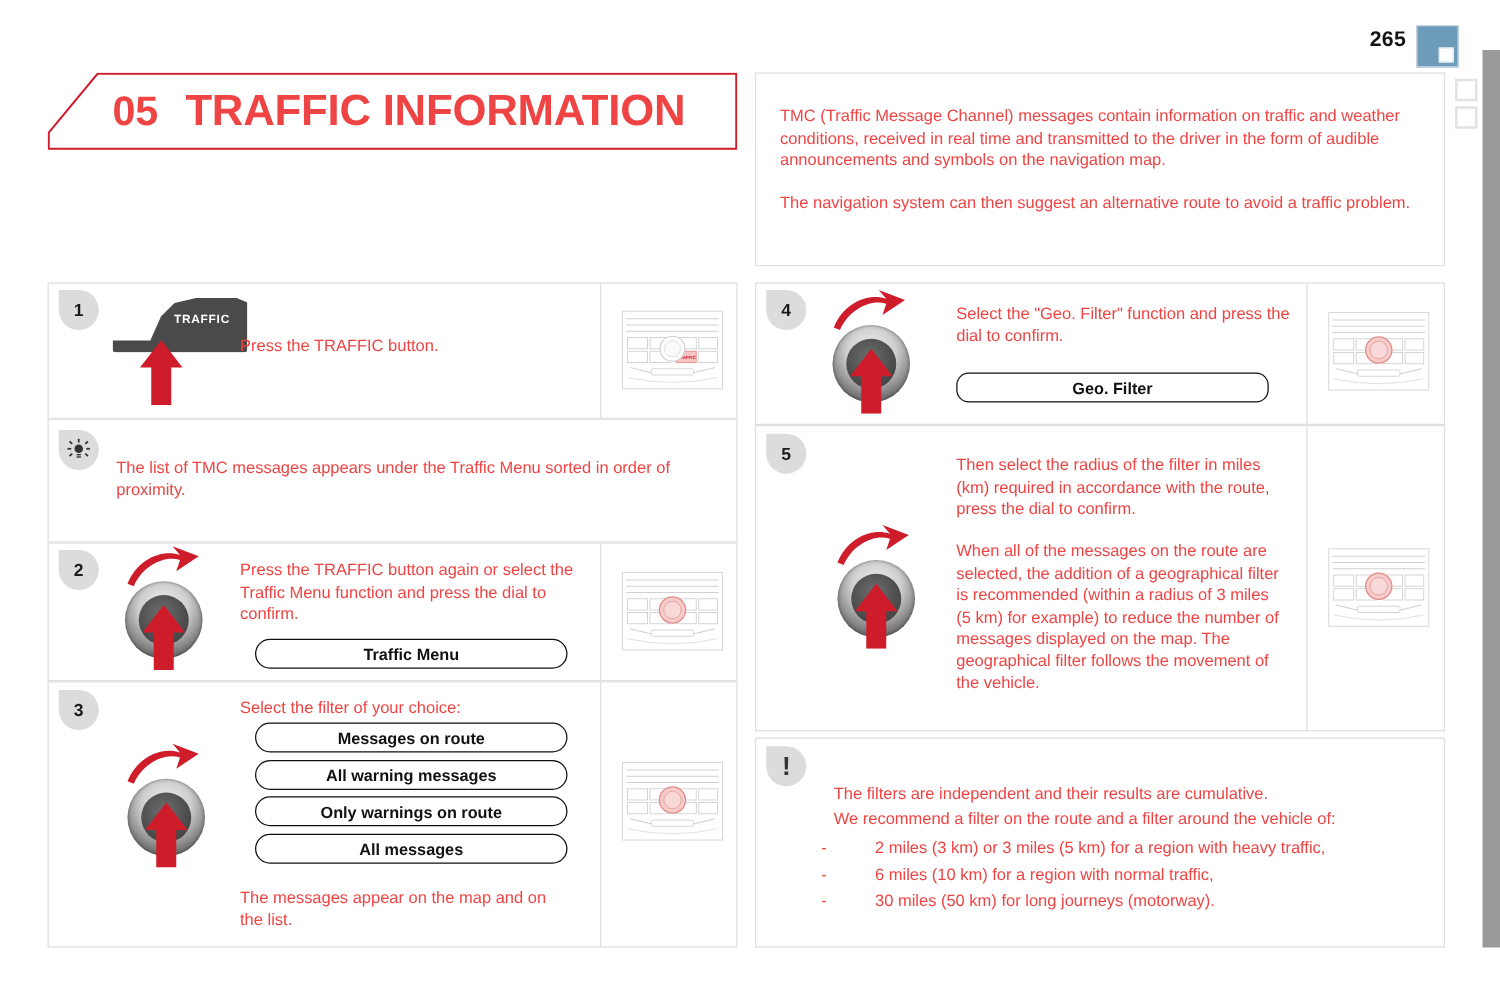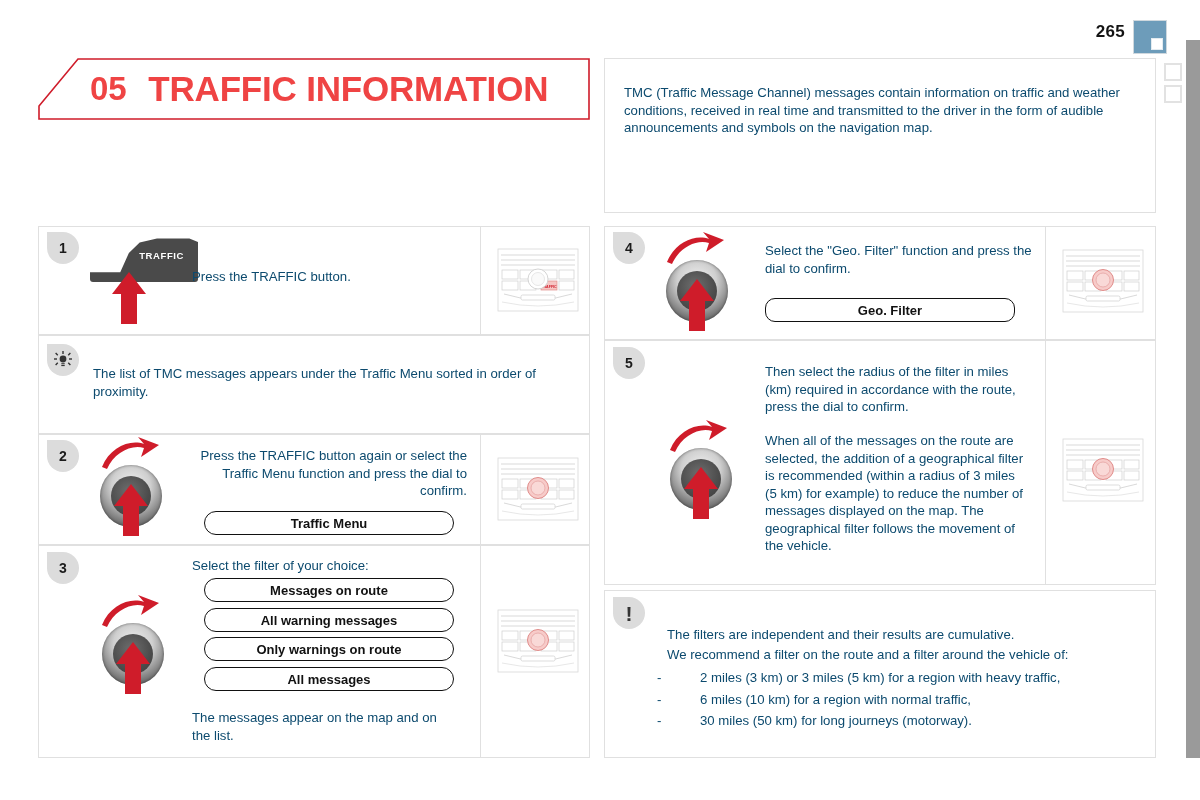--- a/index.html
+++ b/index.html
@@ -70,21 +70,21 @@
     font-size:14px;font-weight:bold;color:#1b1b1b;
   }
   .tipbadge{
     position:absolute;width:32px;height:32px;background:#dcdcdc;
     border-radius:0 16px 16px 16px;
     display:flex;align-items:center;justify-content:center;
   }
   .tipbadge .bang{font-size:21px;font-weight:bold;color:#333;line-height:1;}
 
   
-  .p{font-size:13.2px;line-height:1.33;color:#0c4a6e;}
+  .p{font-size:13.2px;line-height:1.33;color:#ef4444;}
 
   
   .pill{
     position:absolute;height:24px;border:1.6px solid #111;border-radius:13px;
     background:#fff;display:flex;align-items:center;justify-content:center;
     font-size:13px;font-weight:bold;color:#111;box-sizing:border-box;
   }
 
   
   .dial{position:absolute;width:62px;height:62px;}
@@ -203,21 +203,21 @@
     <path d="M2,30 C10,10 30,2 44,7 L38,0 L59,8 L41,20 L44,11 C31,7 14,16 7,32 Z" fill="#cf1c2a"></path>
   </svg>
   <div class="dial" style="left:100px;top:465px;">
     <div class="ring"></div>
     <div class="core"></div>
   </div>
   <svg class="arrow-up" style="left:114px;top:484px;" viewBox="0 0 34 52">
     <polygon points="17,0 34,22 25,22 25,52 9,52 9,22 0,22" fill="#cf1c2a"></polygon>
   </svg>
 
-  <div class="p" style="position:absolute;left:192px;top:447px;width:275px;text-align:right;">Press the TRAFFIC button again or select the Traffic Menu function and press the dial to confirm.</div>
+  <div class="p" style="position:absolute;left:192px;top:447px;width:275px;">Press the TRAFFIC button again or select the Traffic Menu function and press the dial to confirm.</div>
   <div class="pill" style="left:204px;top:511px;width:250px;">Traffic Menu</div>
 
   <div class="radio" style="left:495px;top:456px;">
     <svg viewBox="0 0 86 66">
       <rect x="3" y="2" width="80" height="62" fill="#ffffff" stroke="#d8d8d8" stroke-width="0.8"></rect>
       <line x1="6" y1="8" x2="80" y2="8" stroke="#c9c9c9" stroke-width="0.7"></line>
       <line x1="6" y1="13" x2="80" y2="13" stroke="#c9c9c9" stroke-width="0.7"></line>
       <line x1="6" y1="18" x2="80" y2="18" stroke="#c9c9c9" stroke-width="0.7"></line>
       <rect x="7" y="23" width="16" height="9" fill="#fff" stroke="#cfcfcf" stroke-width="0.7"></rect>
       <rect x="25" y="23" width="16" height="9" fill="#fff" stroke="#cfcfcf" stroke-width="0.7"></rect>
@@ -274,20 +274,21 @@
       <circle cx="43" cy="32" r="10.5" fill="#f7cbc9" stroke="#e08c8a" stroke-width="1"></circle>
       <circle cx="43" cy="32" r="7" fill="#f9d9d7" stroke="#e6a5a3" stroke-width="0.8"></circle>
       <path d="M9,47 Q43,58 77,47" fill="none" stroke="#cfcfcf" stroke-width="0.8"></path>
       <rect x="26" y="48" width="34" height="5" rx="1.5" fill="#fff" stroke="#cfcfcf" stroke-width="0.7"></rect>
       <path d="M7,55 Q43,63 79,55" fill="none" stroke="#dcdcdc" stroke-width="0.7"></path>
     </svg>
   </div>
 
   <div class="box" style="left:604px;top:58px;width:552px;height:155px;"></div>
   <div class="p" style="position:absolute;left:624px;top:84px;width:510px;">TMC (Traffic Message Channel) messages contain information on traffic and weather conditions, received in real time and transmitted to the driver in the form of audible announcements and symbols on the navigation map.</div>
+  <div class="p" style="position:absolute;left:624px;top:153px;width:510px;">The navigation system can then suggest an alternative route to avoid a traffic problem.</div>
 
   <div class="box" style="left:604px;top:226px;width:552px;height:114px;"></div>
   <div class="vline" style="left:1045px;top:226px;height:114px;"></div>
   <div class="badge" style="left:613px;top:232px;">4</div>
 
   <svg class="arrow-curve" style="left:665px;top:232px;" viewBox="0 0 60 34">
     <path d="M2,30 C10,10 30,2 44,7 L38,0 L59,8 L41,20 L44,11 C31,7 14,16 7,32 Z" fill="#cf1c2a"></path>
   </svg>
   <div class="dial" style="left:666px;top:260px;">
     <div class="ring"></div>

